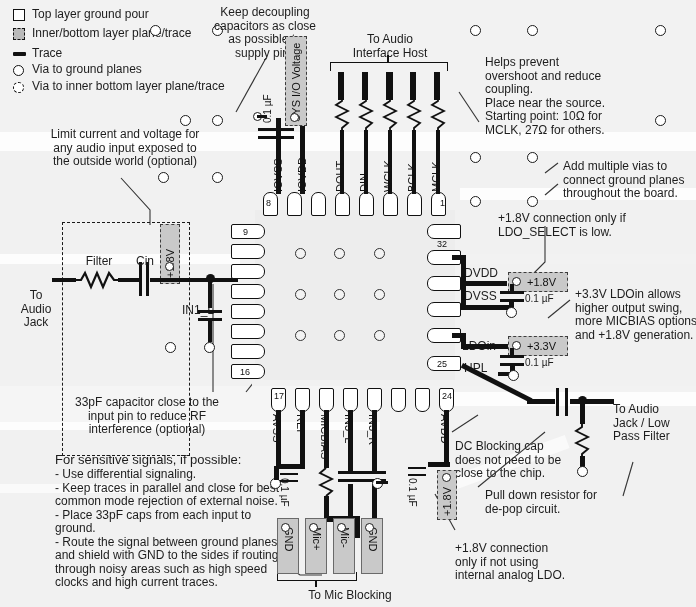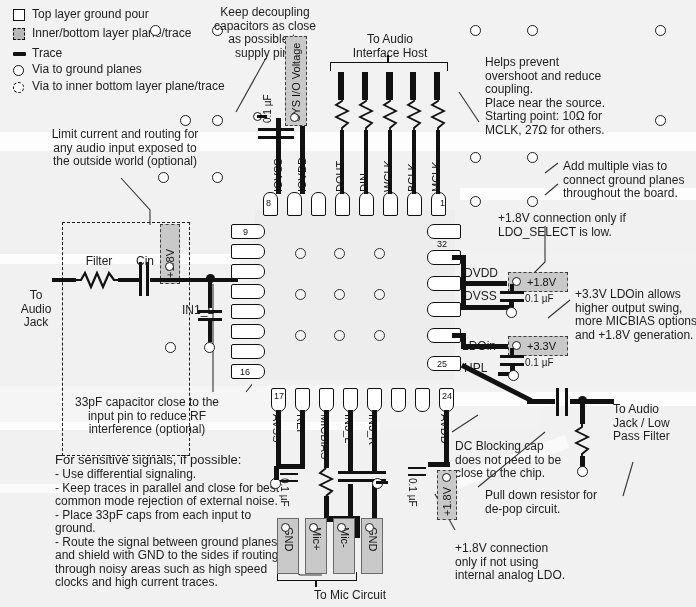--- a/index.html
+++ b/index.html
@@ -159,21 +159,21 @@
 throughout the board.</div>
 
   <div class="txt t12" style="left:498px;top:212px;width:180px;">+1.8V connection only if
 LDO_SELECT is low.</div>
 
   <div class="txt t12" style="left:575px;top:288px;width:125px;">+3.3V LDOin allows
 higher output swing,
 more MICBIAS options
 and +1.8V generation.</div>
 
-  <div class="txt t12 c" style="left:30px;top:128px;width:190px;text-align:center;">Limit current and routing for
+  <div class="txt t12 c" style="left:30px;top:128px;width:190px;text-align:center;">Limit current and voltage for
 any audio input exposed to
 the outside world (optional)</div>
 
   <div class="txt t12 c" style="left:52px;top:396px;width:190px;text-align:center;">33pF capacitor close to the
 input pin to reduce RF
 interference (optional)</div>
 
   <div class="txt t13" style="left:55px;top:452px;width:250px;font-size:13px;">For sensitive signals, if possible:</div>
   <div class="txt t12" style="left:55px;top:468px;width:260px;">- Use differential signaling.
 - Keep traces in parallel and close for best
@@ -198,21 +198,21 @@
 
 
   <div class="txt t12" style="left:613px;top:403px;width:85px;">To Audio
 Jack / Low
 Pass Filter</div>
 
   <div class="txt t12 c" style="left:8px;top:289px;width:56px;text-align:center;">To
 Audio
 Jack</div>
 
-  <div class="txt t12 c" style="left:295px;top:589px;width:110px;text-align:center;">To Mic Circuit</div>
+  <div class="txt t12 c" style="left:295px;top:589px;width:110px;text-align:center;">To Mic Blocking</div>
 
   <svg class="leaders">
     <g stroke="#333" stroke-width="1.1" fill="none">
       <path d="M266,58 L236,112"></path>
       <path d="M479,122 L459,92"></path>
       <path d="M558,163 L545,173"></path>
       <path d="M558,184 L545,195"></path>
       <path d="M545,226 L545,262 L530,277"></path>
       <path d="M570,300 L548,318"></path>
       <path d="M121,178 L150,210 L150,225"></path>

